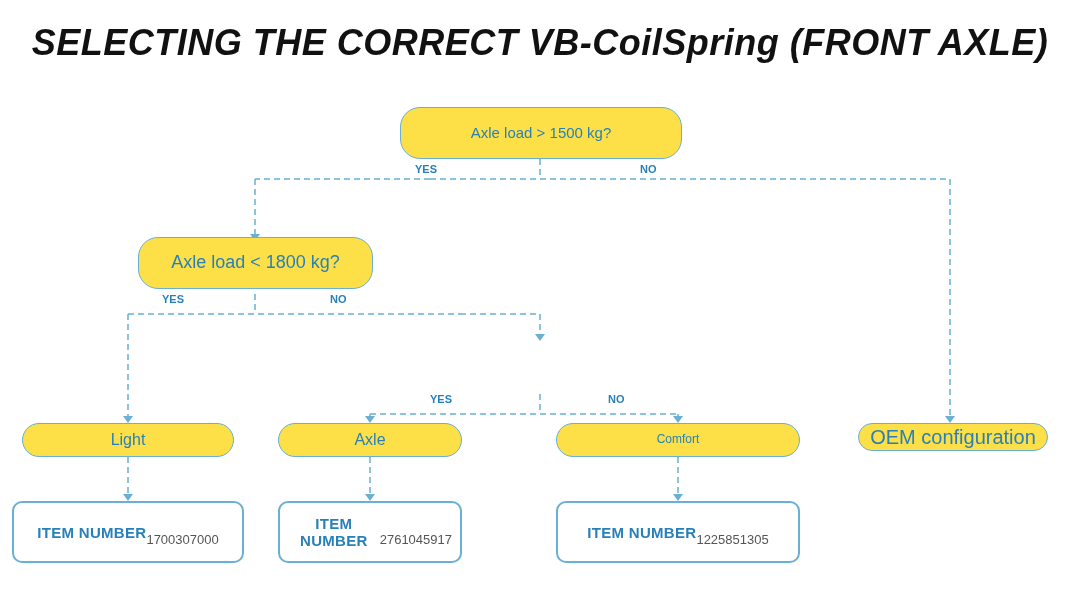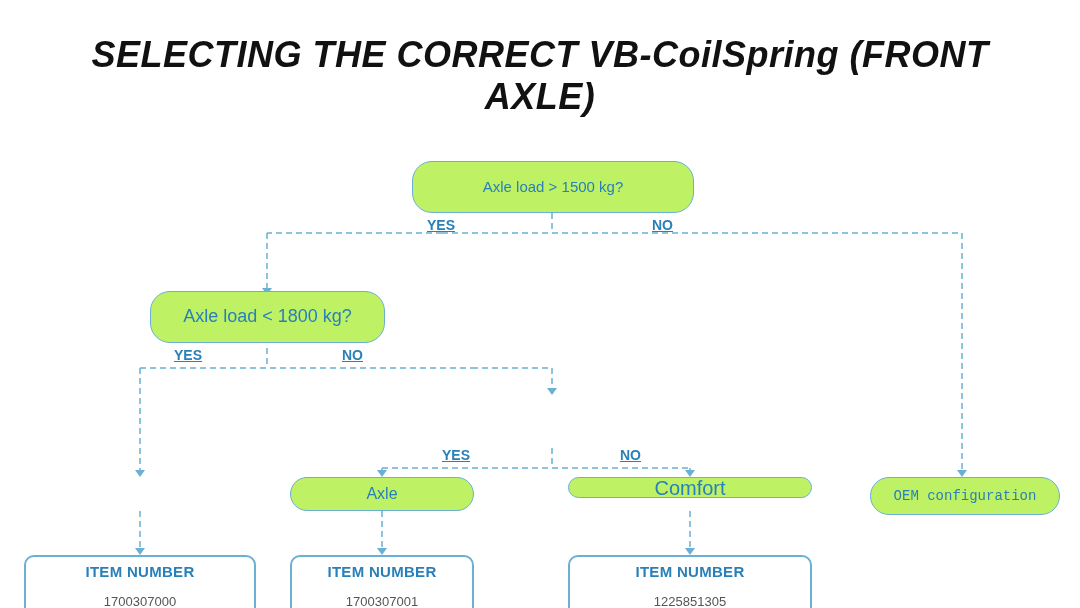--- a/index.html
+++ b/index.html
@@ -10,21 +10,21 @@
       width: 1080px;
       height: 608px;
       overflow: hidden;
       position: relative;
     }
 
     .page {
       width: 1080px;
       height: 608px;
       background: #fff;
-      padding: 12px;
+      padding: 0;
       position: relative;
     }
 
     .title {
       text-align: center;
       font-size: 36px;
       font-weight: 900;
       color: #111;
       padding: 22px 20px 10px;
       letter-spacing: 0.5px;
@@ -36,42 +36,42 @@
       width: 1080px;
       height: 490px;
       margin-top: 5px;
     }
 
     
     .box {
       position: absolute;
       border: 1.5px solid #6ab0d4;
       border-radius: 20px;
-      background: #bef264;
+      background: #fde047;
       color: #2980b9;
       text-align: center;
       display: flex;
       align-items: center;
       justify-content: center;
       font-size: 14px;
       line-height: 1.3;
     }
 
     .box-question {
       border-style: solid;
     }
 
     .item-box {
       position: absolute;
       border: 2px solid #6ab0d4;
       border-radius: 10px;
       background: #fff;
       text-align: center;
       display: flex;
-      flex-direction: column;
+      flex-direction: row;
       align-items: center;
       justify-content: center;
       padding: 8px;
     }
 
     .item-box .item-label {
       font-size: 15px;
       font-weight: 900;
       color: #2980b9;
       letter-spacing: 0.3px;
@@ -79,24 +79,23 @@
 
     .item-box .item-number {
       font-size: 13px;
       color: #555;
       margin-top: 14px;
     }
 
     
     .yn-label {
       position: absolute;
-      font-size: 14px;
+      font-size: 11px;
       font-weight: 700;
       color: #2980b9;
-      text-decoration: underline;
     }
 
     
     .lines-svg {
       position: absolute;
       top: 0;
       left: 0;
       width: 1080px;
       height: 490px;
       pointer-events: none;
@@ -174,41 +173,44 @@
 
     <div class="yn-label" style="left:162px; top:214px;">YES</div>
 
     <div class="yn-label" style="left:330px; top:214px;">NO</div>
 
 
     <div class="yn-label" style="left:430px; top:314px;">YES</div>
 
     <div class="yn-label" style="left:608px; top:314px;">NO</div>
 
+    <div class="box result-box" style="left:22px; top:344px; width:212px; height:34px; font-size:16px;">
+      <span>Light</span>
+    </div>
 
     <div class="box result-box" style="left:278px; top:344px; width:184px; height:34px; font-size:16px;">
       <span>Axle</span>
     </div>
 
-    <div class="box result-box" style="left:556px; top:344px; width:244px; height:21px; font-size:20px;justify-content:center;">
+    <div class="box result-box" style="left:556px; top:344px; width:244px; height:34px; font-size:12px;justify-content:center;">
       <span>Comfort</span>
     </div>
 
-    <div class="box result-box" style="left:858px; top:344px; width:190px; height:38px; font-size:14px;font-family:Liberation Mono, monospace;">
+    <div class="box result-box" style="left:858px; top:344px; width:190px; height:28px; font-size:20px;">
       <span>OEM configuration</span>
     </div>
 
     <div class="item-box" style="left:12px; top:422px; width:232px; height:62px;">
       <span class="item-label">ITEM NUMBER</span>
       <span class="item-number">1700307000</span>
     </div>
 
     <div class="item-box" style="left:278px; top:422px; width:184px; height:62px;">
       <span class="item-label">ITEM NUMBER</span>
-      <span class="item-number">1700307001</span>
+      <span class="item-number">2761045917</span>
     </div>
 
     <div class="item-box" style="left:556px; top:422px; width:244px; height:62px;">
       <span class="item-label">ITEM NUMBER</span>
       <span class="item-number">1225851305</span>
     </div>
 
   </div>
 </div>
 

